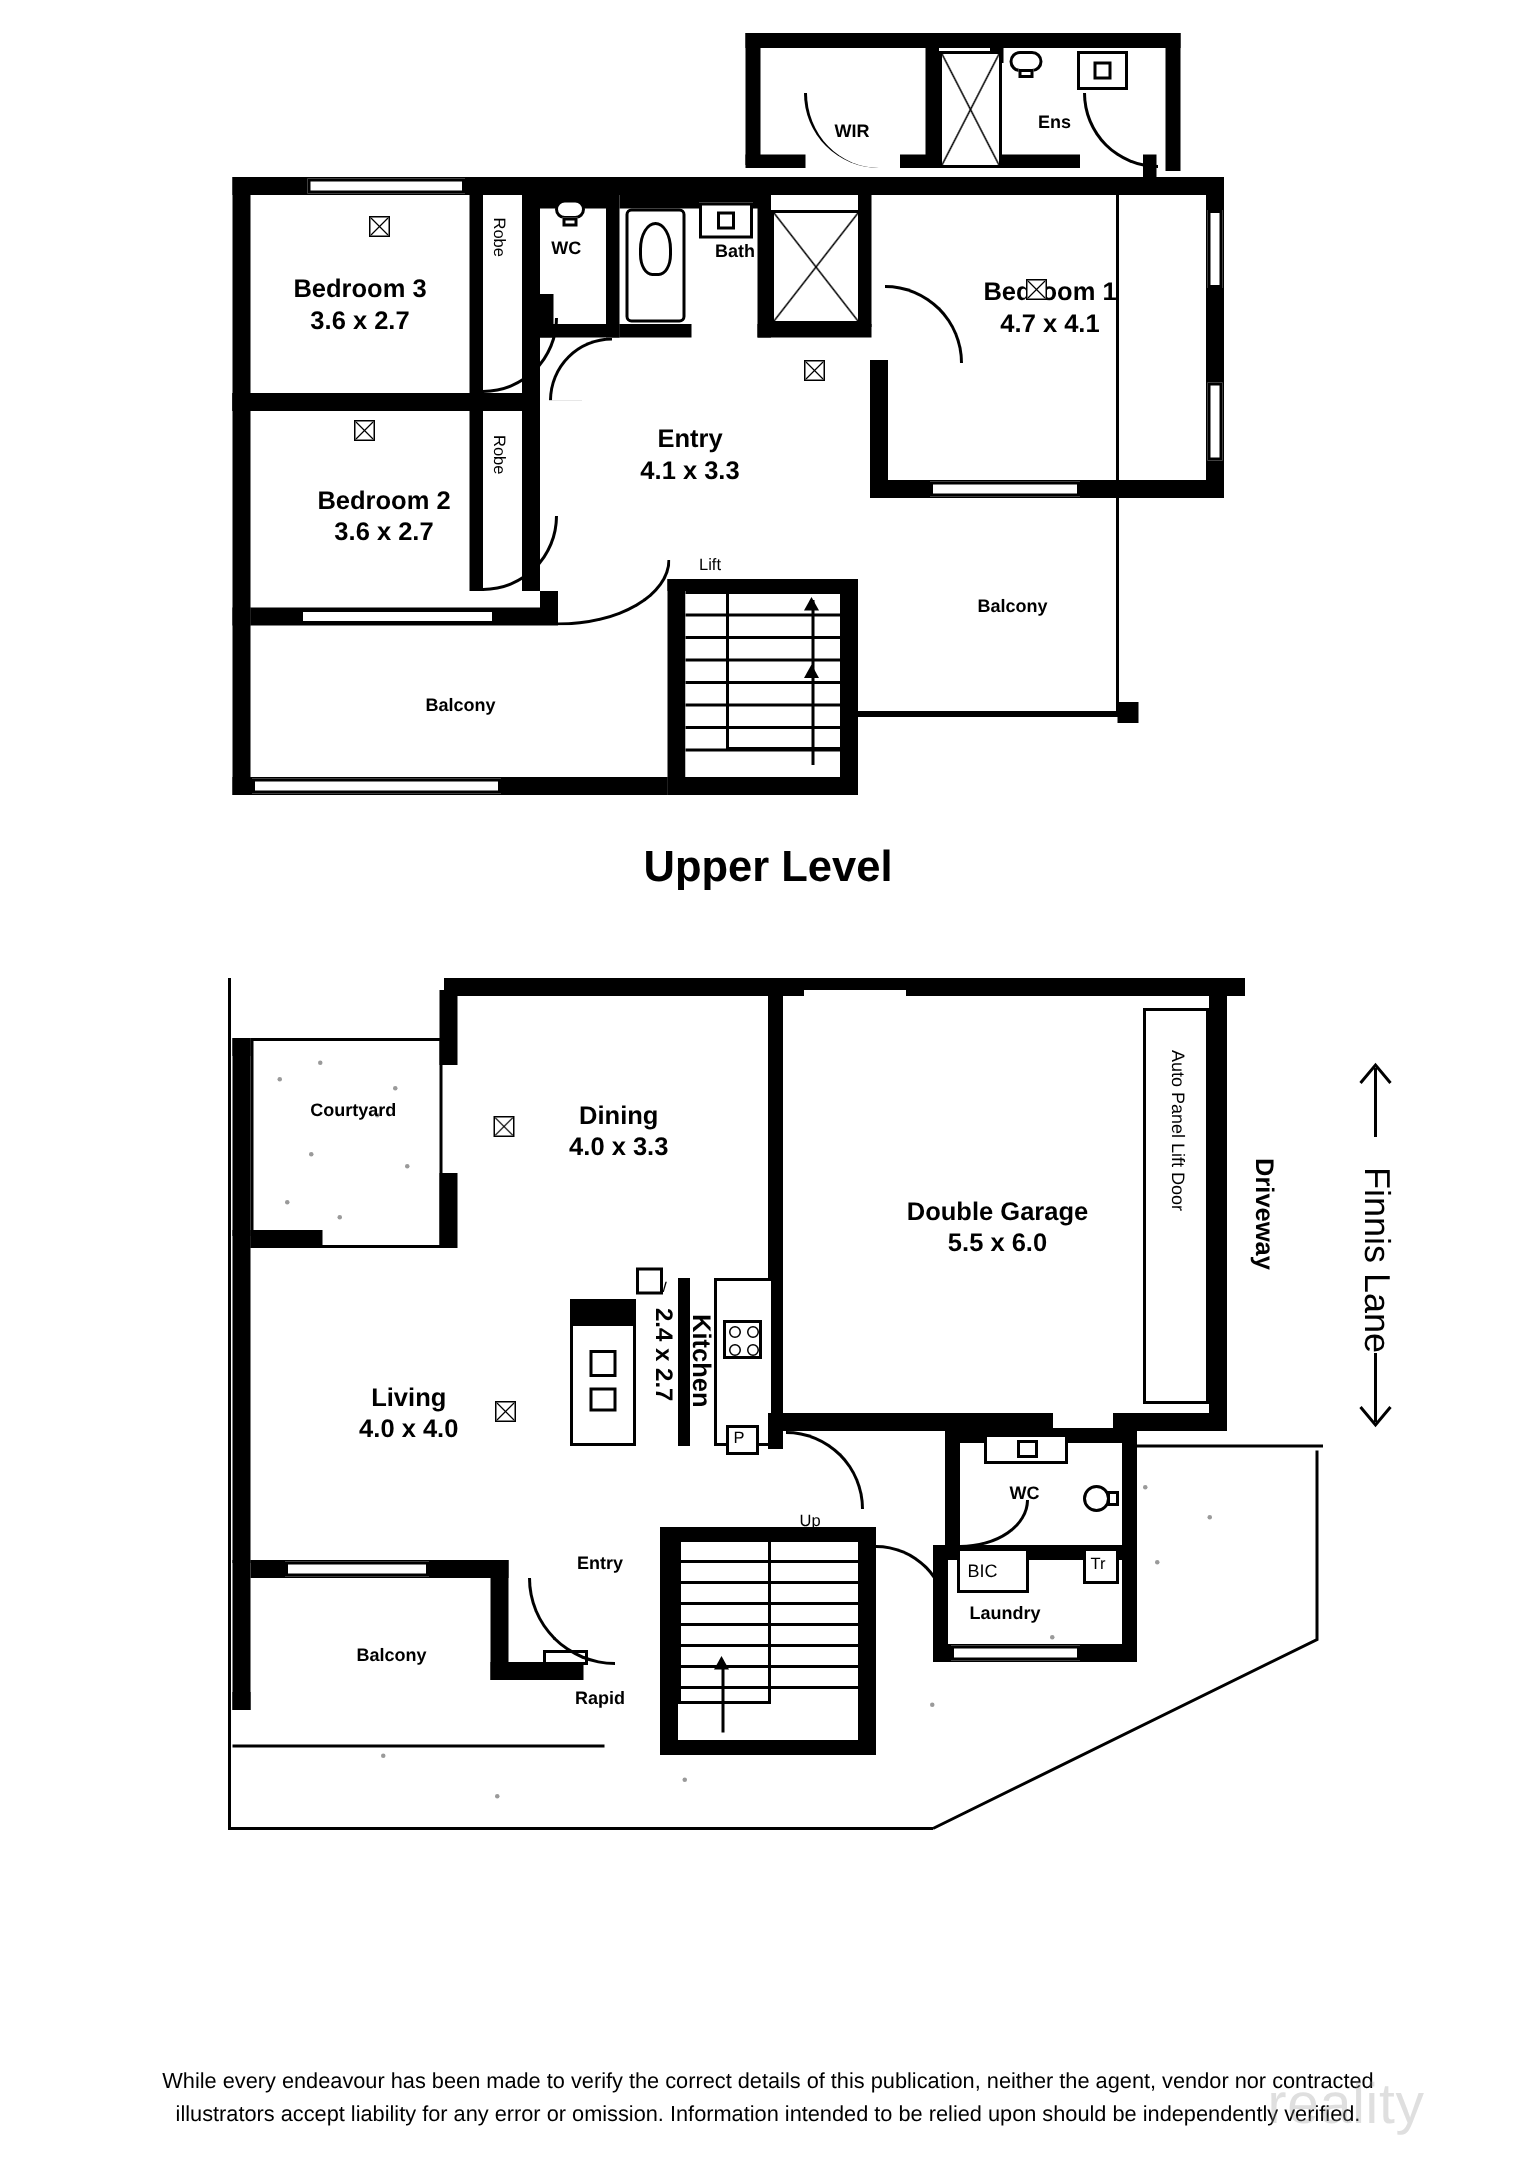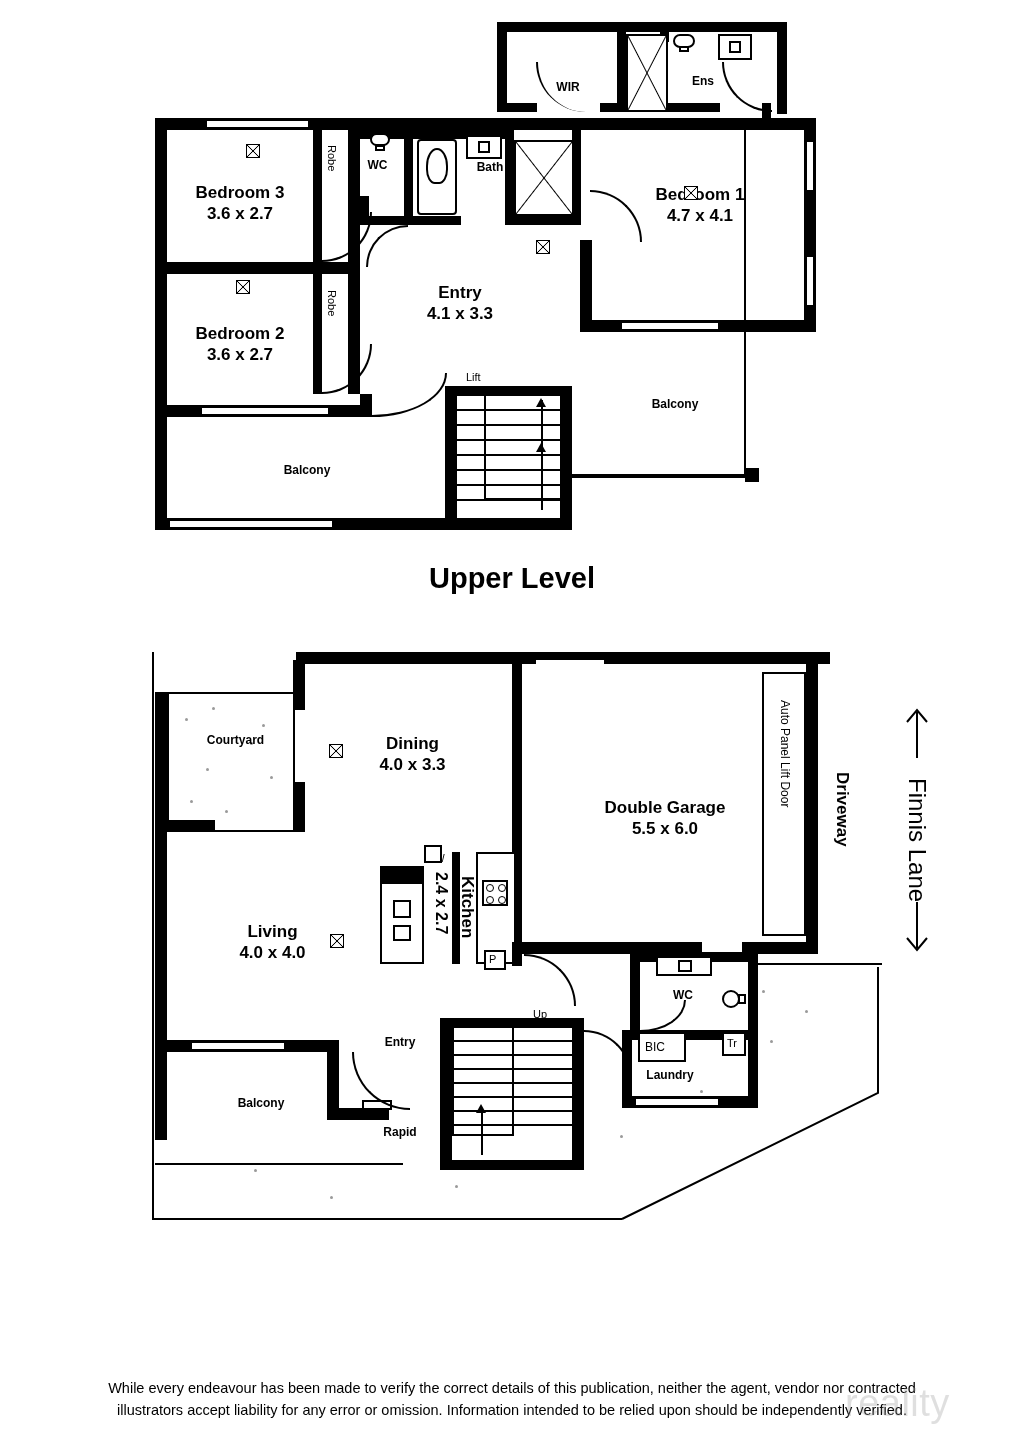--- a/index.html
+++ b/index.html
@@ -216,21 +216,21 @@
     <div class="wall" style="left:313px;top:274px;width:9px;height:120px;"></div>
     <div class="wall" style="left:348px;top:274px;width:12px;height:120px;"></div>
 
     <div class="tiny vert" style="left:326px;top:145px;">Robe</div>
     <div class="tiny vert" style="left:326px;top:290px;">Robe</div>
 
     <div class="label" style="left:150px;top:182px;width:180px;">
       <span>Bedroom 3</span>
       <span class="dim">3.6 x 2.7</span>
     </div>
-    <div class="label" style="left:150px;top:323px;width:180px;">
+    <div class="label" style="left:166px;top:323px;width:180px;">
       <span>Bedroom 2</span>
       <span class="dim">3.6 x 2.7</span>
     </div>
     <div class="winicon" style="left:246px;top:144px;"></div>
     <div class="winicon" style="left:236px;top:280px;"></div>
 
     <div class="arc" style="left:322px;top:212px;width:50px;height:50px;border-top:none;border-left:none;border-radius:0 0 100% 0;"></div>
     <div class="arc" style="left:322px;top:344px;width:50px;height:50px;border-top:none;border-left:none;border-radius:0 0 100% 0;"></div>
 
     <div class="wall" style="left:360px;top:130px;width:52px;height:9px;"></div>

